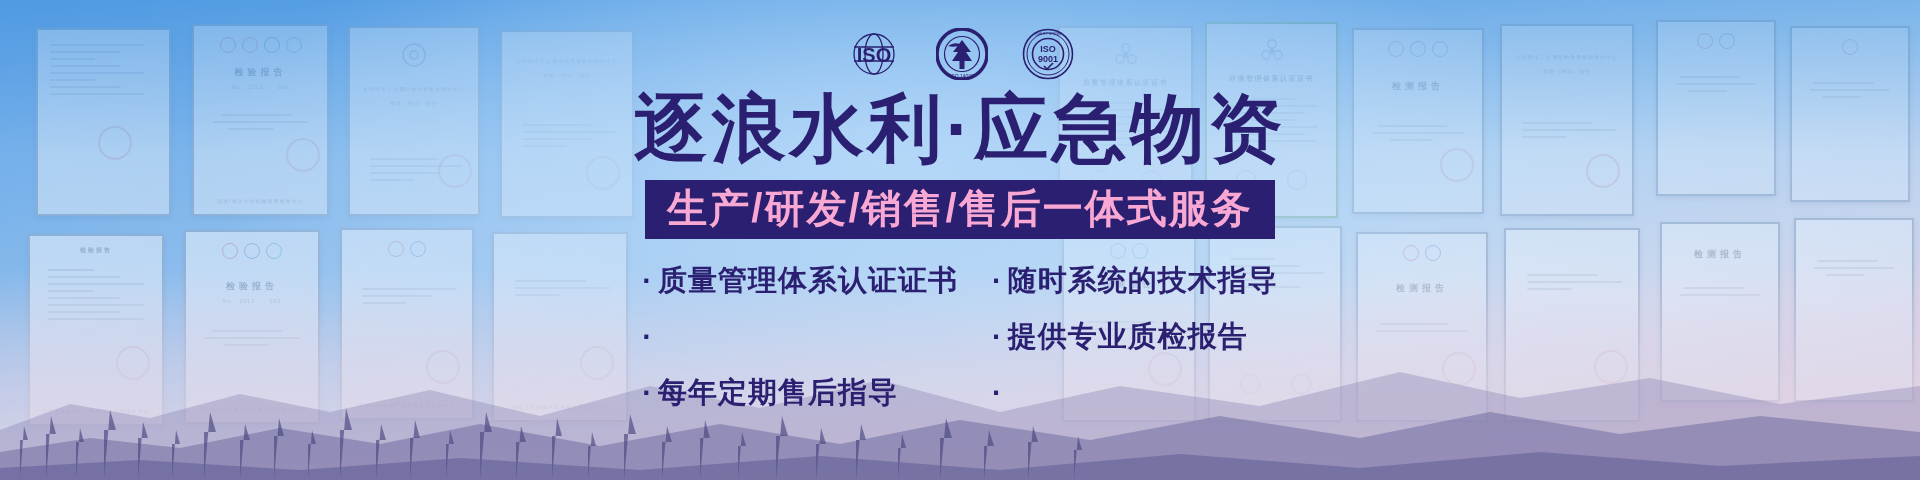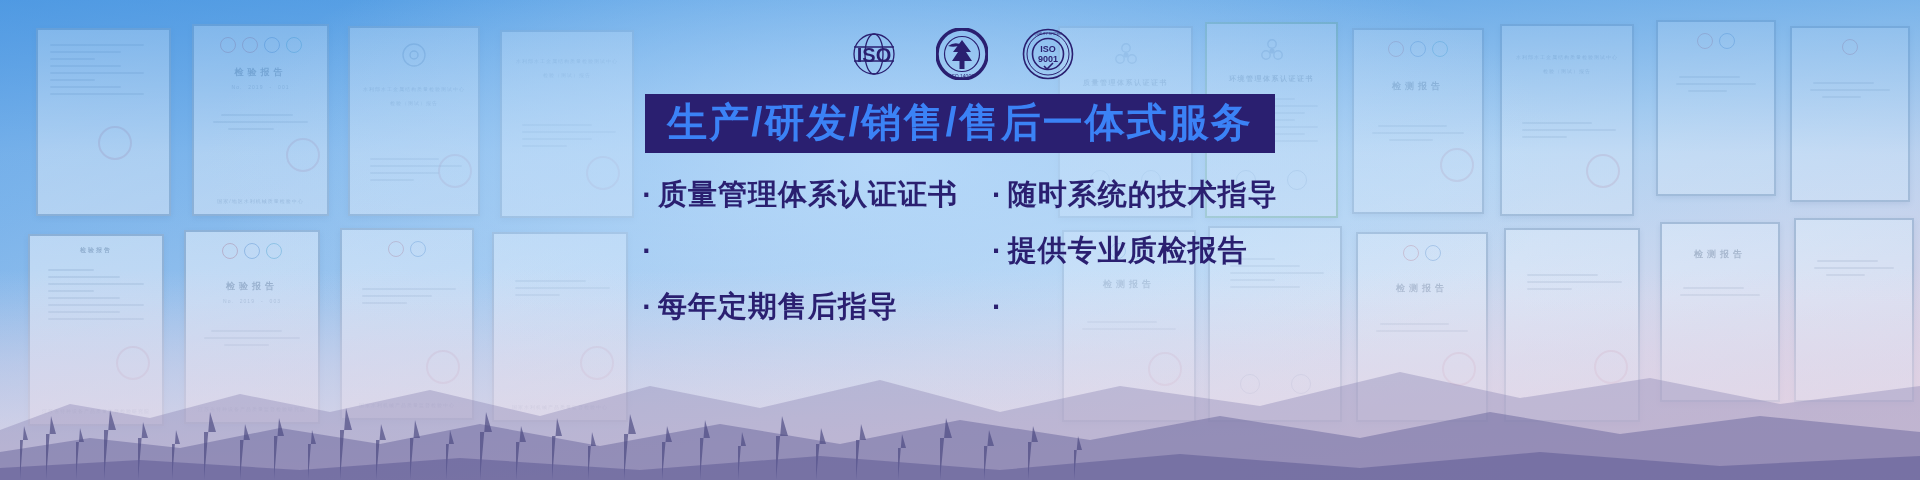--- a/index.html
+++ b/index.html
@@ -98,21 +98,21 @@
     color:#2a1f70;
     letter-spacing:4px;
     line-height:1;
     white-space:nowrap;
     font-family:"Liberation Sans","DejaVu Sans",sans-serif;
   }
 
   .subbar{
     margin-top:14px;
     background:#2a1f70;
-    color:#3b82f6;
+    color:#f9a8d4;
     font-size:40px;
     font-weight:bold;
     letter-spacing:2px;
     padding:7px 22px 10px 22px;
     line-height:1.06;
     white-space:nowrap;
   }
 
   .features{
     margin-top:22px;
@@ -496,20 +496,21 @@
         <text x="26" y="24" font-family="Liberation Sans, sans-serif" font-size="9" font-weight="bold" fill="#2a1f70" text-anchor="middle">ISO</text>
         <text x="26" y="34" font-family="Liberation Sans, sans-serif" font-size="9" font-weight="bold" fill="#2a1f70" text-anchor="middle">9001</text>
         <path d="M22,38 l3,3 l6,-6" fill="none" stroke="#2a1f70" stroke-width="1.6"></path>
         <g fill="#2a1f70" font-family="Liberation Sans, sans-serif" font-size="3.2">
           <text x="26" y="7" text-anchor="middle">QUALITY SYSTEM</text>
         </g>
       </svg>
 
     </div>
 
+    <div class="headline">逐浪水利·应急物资</div>
 
     <div class="subbar">生产/研发/销售/售后一体式服务</div>
 
     <div class="features">
       <div class="feature">
         <span class="dot">·</span>
         <span>质量管理体系认证证书</span>
       </div>
       <div class="feature">
         <span class="dot">·</span>

